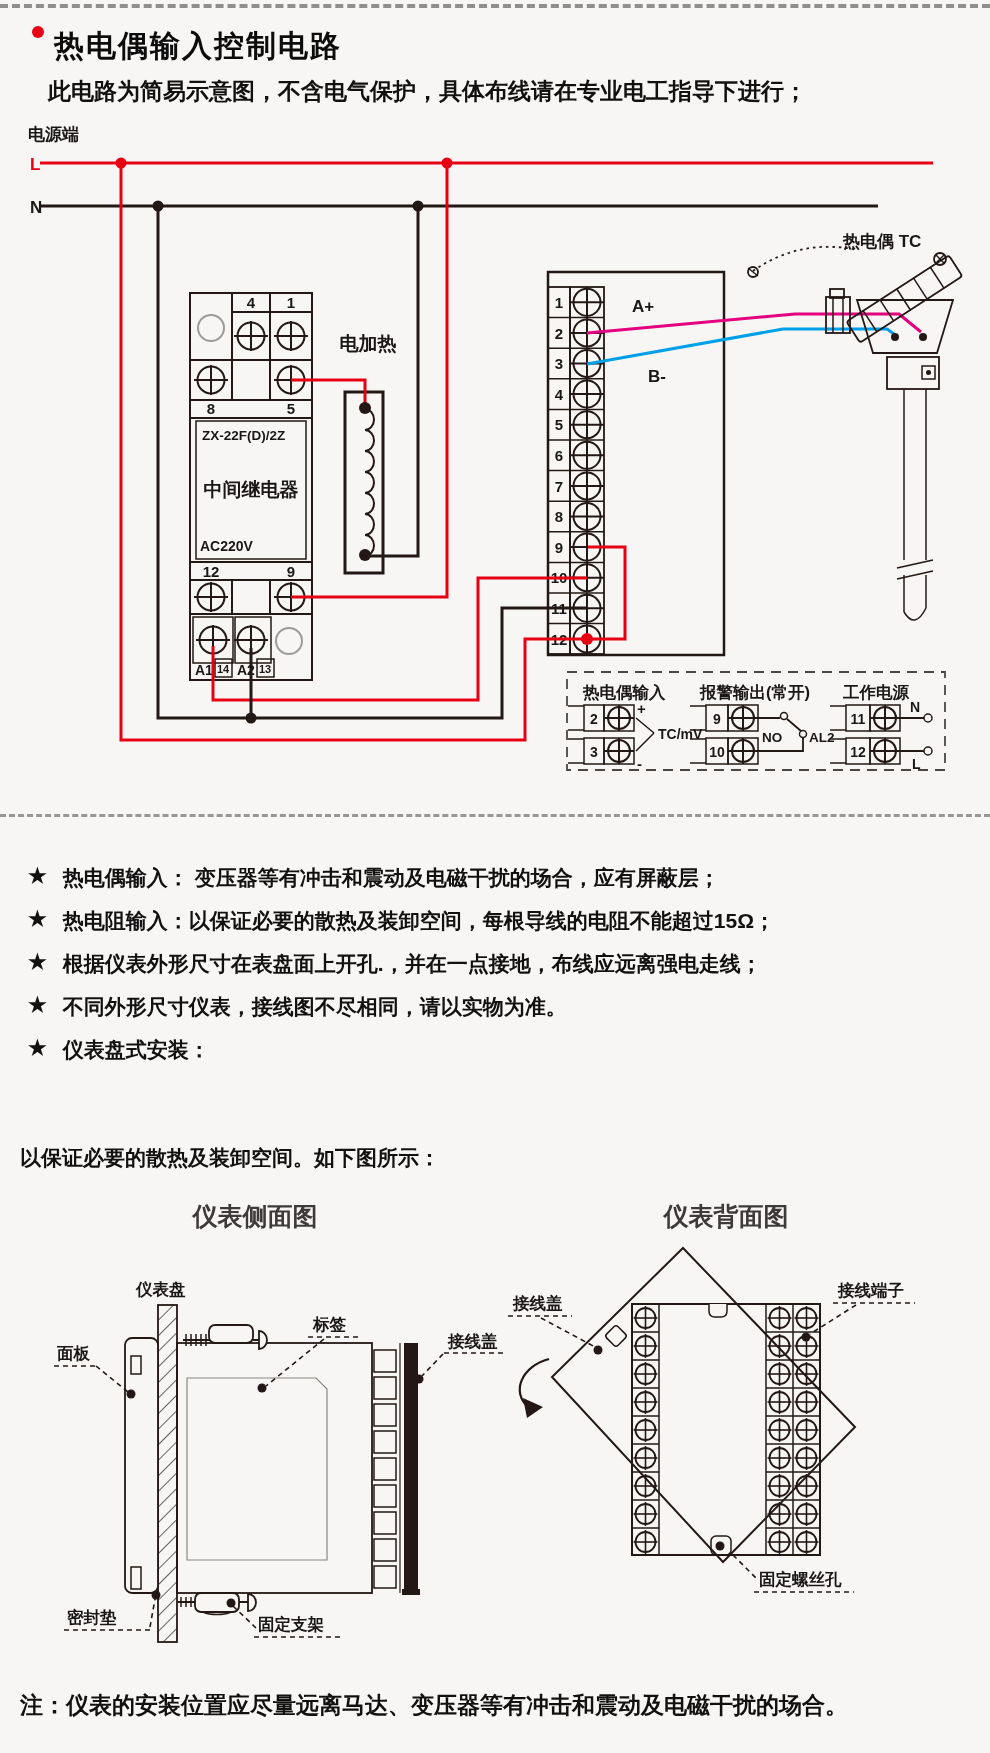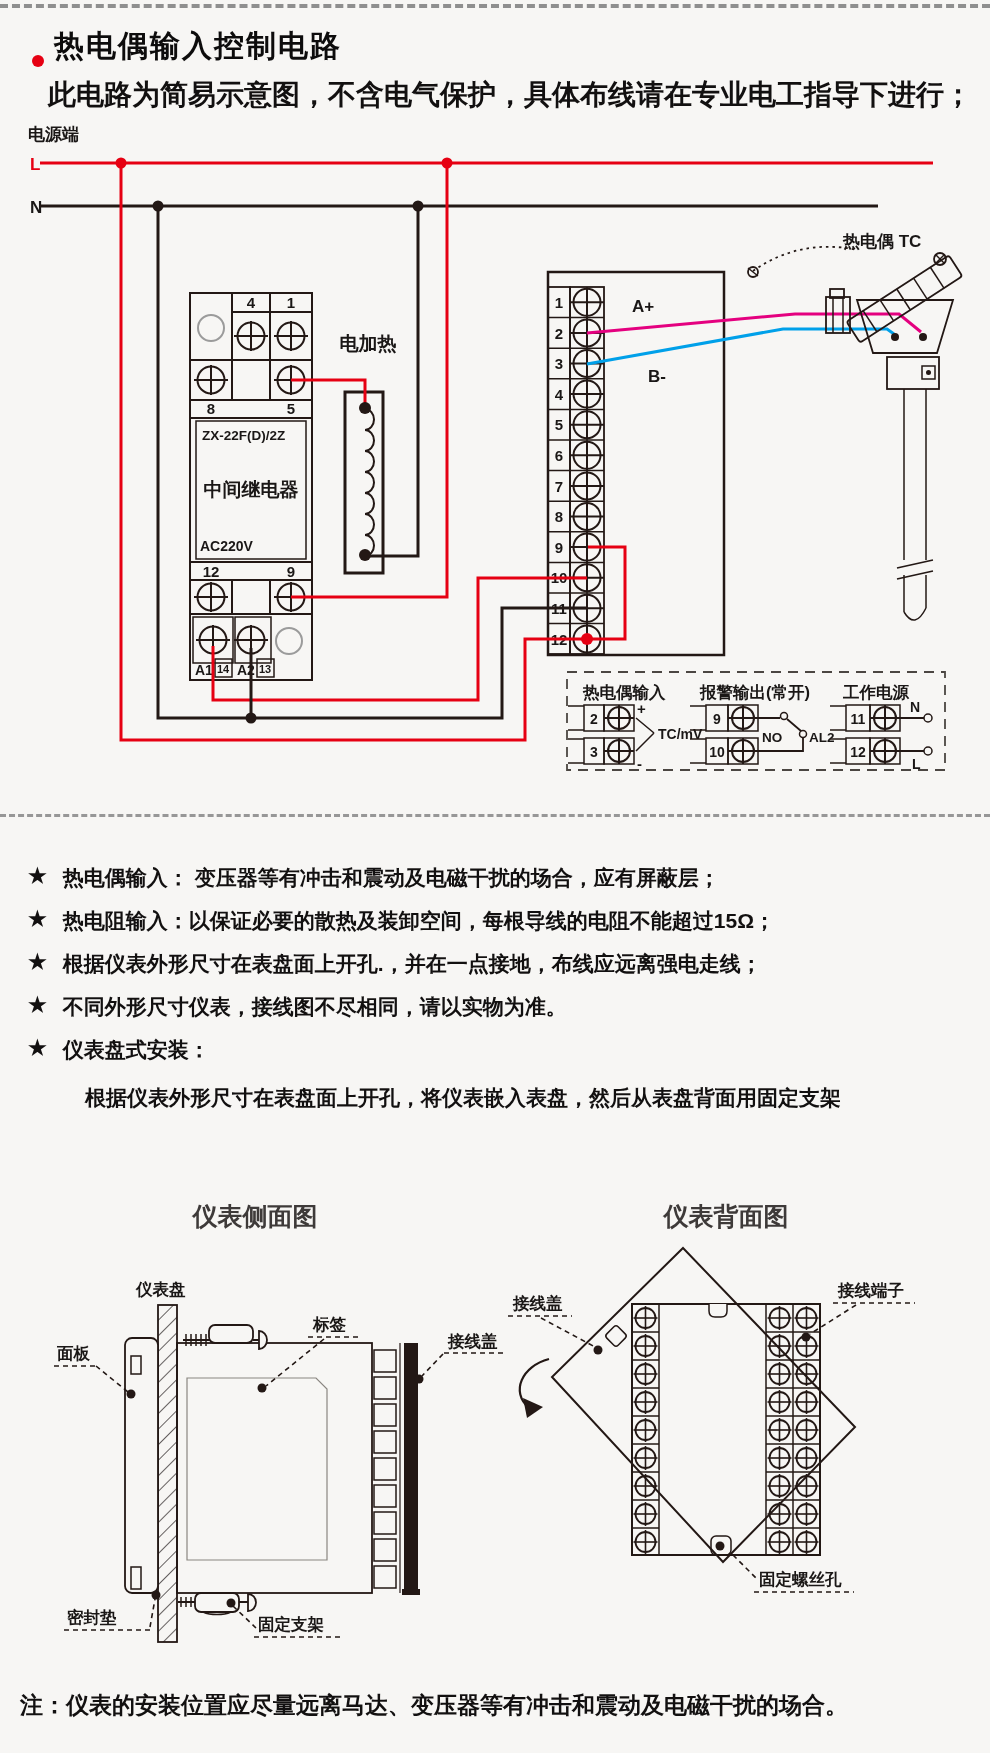--- a/index.html
+++ b/index.html
@@ -1,23 +1,23 @@
 <!DOCTYPE html>
 <html><head>
 <meta charset="utf-8">
 <style>
   html,body{margin:0;padding:0;background:#f7f6f4;}
   .stage{position:relative;width:990px;height:1753px;background:#f7f6f4;overflow:hidden;
          font-family:"Liberation Sans",sans-serif;color:#121010;}
   .abs{position:absolute;white-space:nowrap;}
   .dashline{position:absolute;left:0;width:990px;height:0;border-top:4px dashed #8f8f8f;}
-  .title-row{top:26px;left:32px;display:flex;align-items:flex-end;}
+  .title-row{top:26px;left:32px;display:flex;align-items:flex-start;}
   .bullet-dot{width:12px;height:12px;border-radius:50%;background:#e60012;margin-right:10px;}
   .page-title{font-size:30px;font-weight:bold;letter-spacing:2px;color:#0d0c0c;}
-  .subtitle{top:76px;left:48px;font-size:28px;font-weight:bold;}
+  .subtitle{top:76px;left:48px;font-size:23px;font-weight:bold;}
   .bullet-line{left:28px;display:flex;align-items:flex-start;font-size:21px;font-weight:bold;}
   .star{margin-right:16px;font-size:21px;}
   .para{font-size:21px;font-weight:bold;}
   .diag-title{font-family:"Liberation Serif",serif;font-size:25px;font-weight:bold;color:#3e3a39;
               width:220px;text-align:center;}
   .footnote{top:1690px;left:20px;font-size:23px;font-weight:bold;text-align:right;}
   svg{position:absolute;top:0;left:0;}
   
   .k{stroke:#231815;fill:none;stroke-width:2;}
   .k15{stroke:#231815;fill:none;stroke-width:1.5;}
@@ -453,20 +453,20 @@
   </div>
   <div class="abs bullet-line" style="top:993px">
     <span class="star">★</span>
     <span>不同外形尺寸仪表，接线图不尽相同，请以实物为准。</span>
   </div>
   <div class="abs bullet-line" style="top:1036px">
     <span class="star">★</span>
     <span>仪表盘式安装：</span>
   </div>
 
-  <div class="abs para" style="top:1084px;left:85px">根据仪表外形尺寸在表盘面上开孔，将仪表嵌入表盘，然后从表盘背面用固定支架</div>
+  <div class="abs para" style="top:1144px;left:20px">以保证必要的散热及装卸空间。如下图所示：</div>
 
   <div class="abs diag-title" style="top:1200px;left:616px">仪表背面图</div>
   <div class="abs diag-title" style="top:1200px;left:145px">仪表侧面图</div>
 
   <div class="abs footnote">注：仪表的安装位置应尽量远离马达、变压器等有冲击和震动及电磁干扰的场合。</div>
 
 </div>
 
 </body></html>

